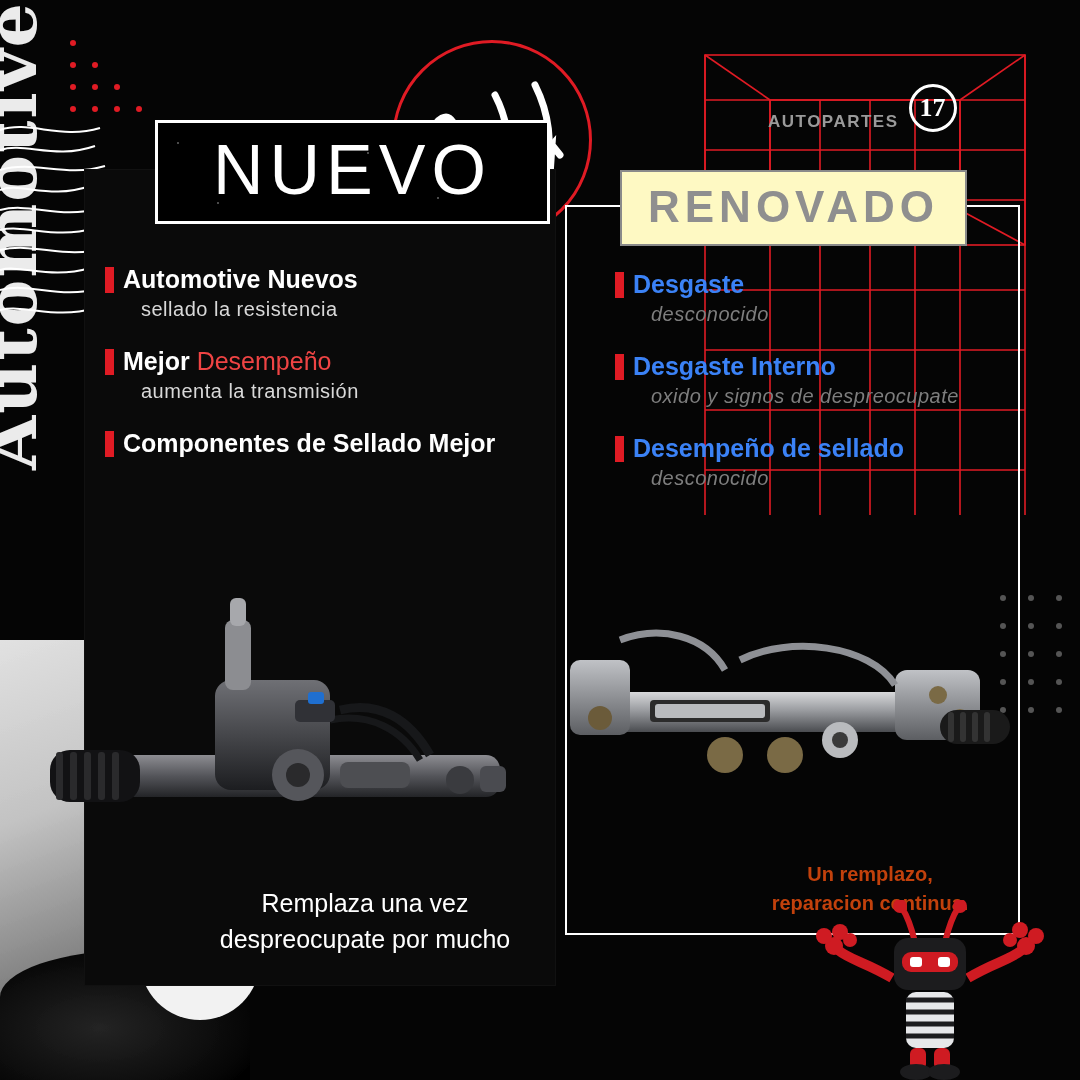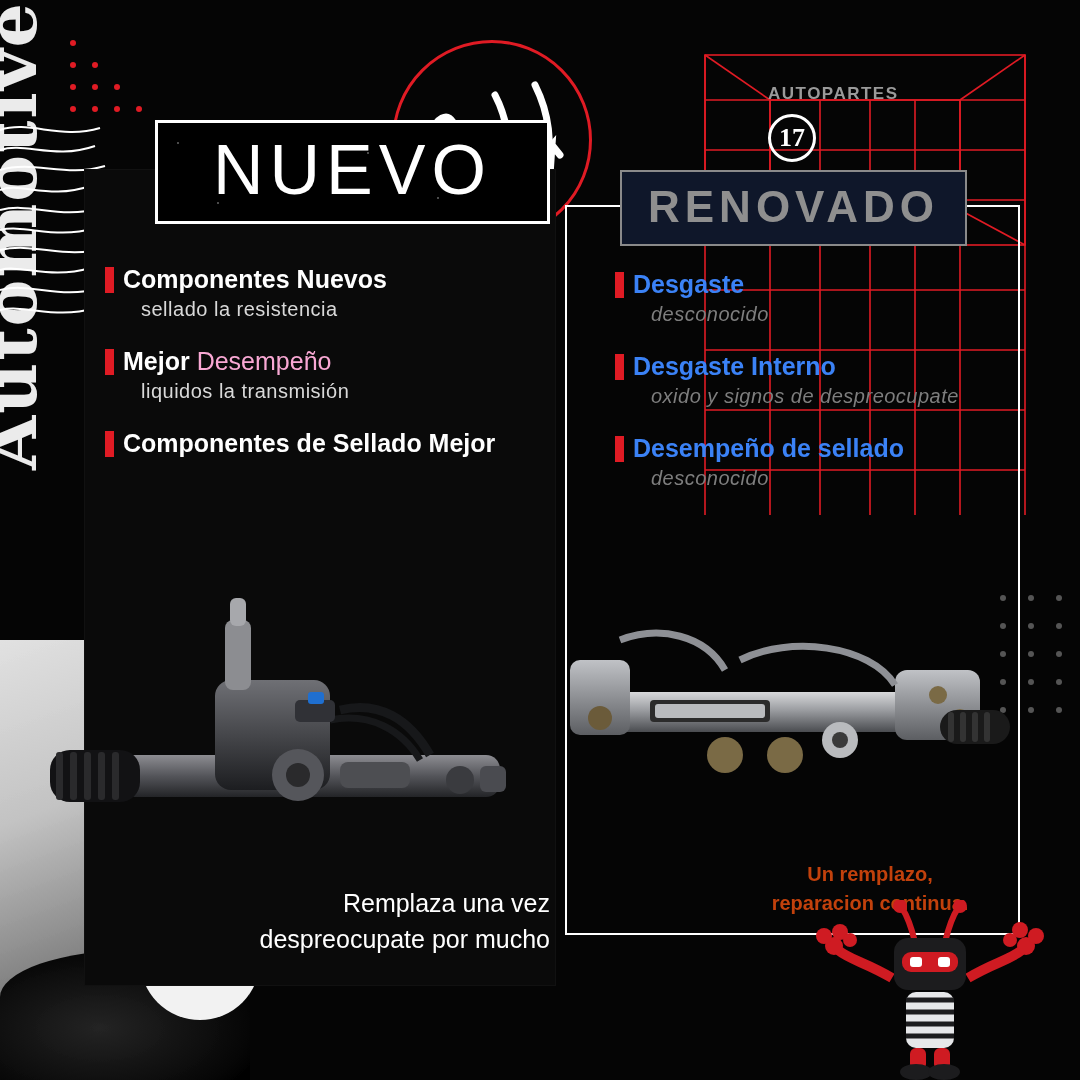--- a/index.html
+++ b/index.html
@@ -78,41 +78,41 @@
   
   .white-rect {
     position: absolute; left: 565px; top: 205px; width: 455px; height: 730px;
     border: 2px solid #ffffff;
   }
   .white-chevron { position: absolute; left: 480px; top: 290px; }
 
   
   .logo {
     position: absolute; left: 768px; top: 84px;
-    display: flex; align-items: flex-start; gap: 10px; flex-direction: column;
+    display: flex; align-items: flex-end; gap: 10px;
   }
   .logo-text {
     color: #9a9a9a; font-size: 17px; font-weight: bold; letter-spacing: 1.5px;
   }
   .logo-mark {
     width: 48px; height: 48px; border-radius: 50%;
     border: 3px solid #fff; color: #fff;
     display: flex; align-items: center; justify-content: center;
     font-family: "Liberation Serif", serif; font-size: 26px; font-weight: bold;
   }
 
   
   .panel-right {
     position: absolute; left: 565px; top: 170px; width: 455px; height: 790px;
   }
   .title-renovado {
     position: absolute; left: 55px; top: 0px;
     border: 2px solid #8a8a8a; padding: 10px 26px 12px 26px;
     color: #8f8f8f; font-size: 44px; font-weight: bold; letter-spacing: 5px;
-    background: #0f172a;
+    background: #fef9c3;
   }
   .list-right { position: absolute; left: 50px; top: 100px; width: 420px; }
 
   
   .card-left {
     position: absolute; left: 85px; top: 170px; width: 470px; height: 815px;
     background: #0a0a0a;
     box-shadow: 0 0 0 1px #111;
     overflow: hidden;
   }
@@ -134,41 +134,41 @@
   
   .feature { margin-bottom: 26px; position: relative; padding-left: 18px; }
   .feature .bar {
     position: absolute; left: 0; top: 2px; width: 9px; height: 26px;
     background: #e01b24;
   }
   .feature .head {
     font-size: 25px; font-weight: bold; color: #ffffff;
     font-family: "Liberation Sans", sans-serif; letter-spacing: 0px;
   }
-  .feature .head .light { font-weight: normal; color: #f9a8d4; }
+  .feature .head .light { font-weight: normal; color: #ef4444; }
   .feature .sub {
     margin-top: 4px; margin-left: 18px;
     font-size: 20px; color: #d9d9d9; letter-spacing: 0.5px;
   }
   .list-right .feature .head { color: #3b82f6; }
   .list-right .feature .sub { color: #7e7e7e; font-style: italic; }
   .list-right .feature .bar { background: #e01b24; }
 
   
   .photo-new {
     position: absolute; left: 40px; top: 580px; width: 520px; height: 290px;
   }
   .photo-old {
     position: absolute; left: 540px; top: 600px; width: 480px; height: 230px;
   }
 
   
   .caption-left {
     position: absolute; left: 180px; top: 885px; width: 370px;
-    color: #fff; font-size: 25px; line-height: 1.45; text-align: right;
+    color: #fff; font-size: 25px; line-height: 1.45; text-align: center;
   }
   .caption-right {
     position: absolute; left: 720px; top: 860px; width: 300px;
     color: #c2410c; font-size: 20px; font-weight: bold; line-height: 1.45;
     text-align: center; font-family: "Liberation Sans", sans-serif;
   }
 
   
   .mascot { position: absolute; left: 810px; top: 900px; width: 240px; height: 180px; }
 </style>
@@ -338,30 +338,30 @@
     <div>reparacion continua.</div>
   </div>
 
   <div class="card-left"></div>
 
   <div class="title-nuevo">NUEVO</div>
 
   <div class="list-left">
     <div class="feature">
       <div class="bar"></div>
-      <div class="head">Componentes Nuevos</div>
+      <div class="head">Automotive Nuevos</div>
       <div class="sub">sellado la resistencia</div>
     </div>
     <div class="feature">
       <div class="bar"></div>
       <div class="head">
         <span>Mejor</span>
         <span class="light">Desempeño</span>
       </div>
-      <div class="sub">liquidos la transmisión</div>
+      <div class="sub">aumenta la transmisión</div>
     </div>
     <div class="feature">
       <div class="bar"></div>
       <div class="head">Componentes de Sellado Mejor</div>
     </div>
   </div>
 
   <svg class="photo-new" viewBox="0 0 520 290">
     <defs>
       <linearGradient id="dark1" x1="0" y1="0" x2="0" y2="1">

